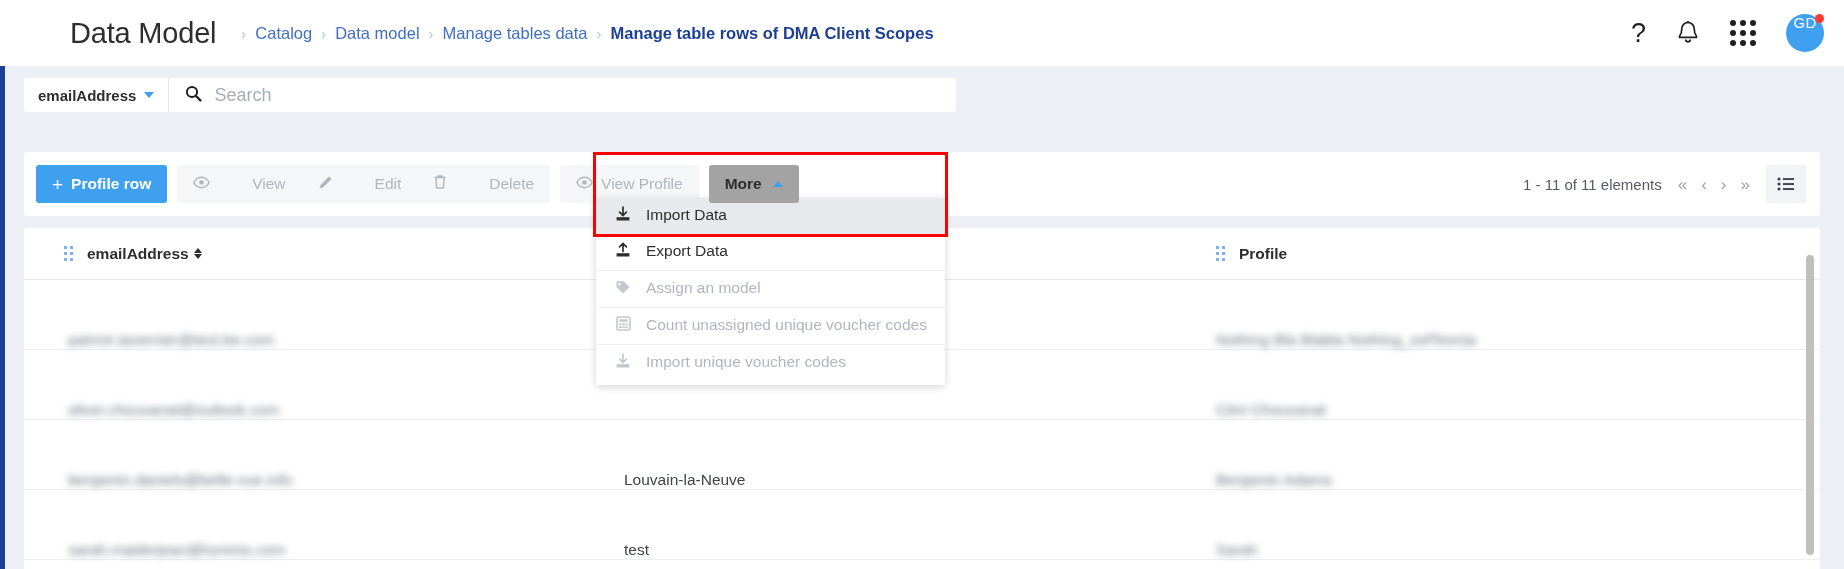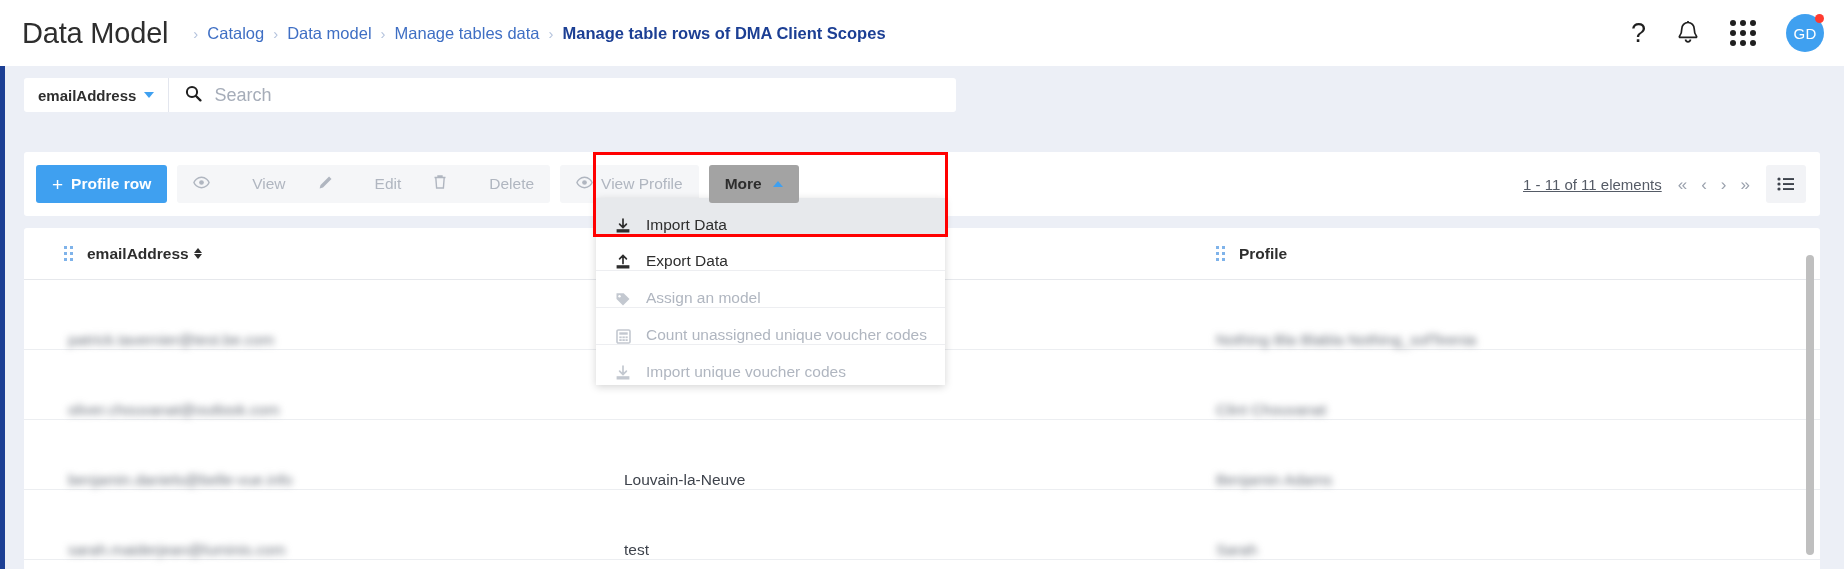--- a/index.html
+++ b/index.html
@@ -22,21 +22,21 @@
     left: 0; top: 66px;
     width: 5px; height: 503px;
     background: #1c3f94;
   }
 
   
   .header {
     position: absolute; left: 0; top: 0;
     width: 1844px; height: 66px;
     background: #ffffff;
-    display: flex; align-items: center;
+    display: flex; align-items: center; padding-left: 48px;
   }
   .app-title {
     margin-left: 22px;
     font-size: 29px;
     color: #2e2e2e;
     font-weight: 400;
     letter-spacing: -0.2px;
   }
   .breadcrumb {
     display: flex; align-items: center;
@@ -54,21 +54,21 @@
     display: flex; align-items: center; gap: 30px;
   }
   .hicon { cursor: pointer; display: flex; align-items: center; justify-content: center; }
   .help-icon { font-size: 27px; color: #1f1f1f; font-weight: 400; line-height: 1; }
   .grid-icon { display: grid; grid-template-columns: repeat(3, 6px); grid-gap: 4px; }
   .grid-icon i { width: 6px; height: 6px; background: #1f1f1f; border-radius: 50%; display: block; }
   .avatar {
     position: relative;
     width: 38px; height: 38px; border-radius: 50%;
     background: #3fa0f0; color: #ffffff;
-    display: flex; align-items: center; justify-content: center;
+    display: flex; justify-content: center;
     font-size: 15px; letter-spacing: 0.3px;
     cursor: pointer;
   }
   .avatar .dot {
     position: absolute; top: 0px; right: 0px;
     width: 9px; height: 9px; border-radius: 50%;
     background: #ff3b30;
   }
 
   
@@ -134,21 +134,21 @@
     border-right: 5px solid transparent;
     border-bottom: 6px solid #3fa0f0;
     margin-left: 3px;
   }
 
   
   .pager {
     position: absolute; right: 14px; top: 13px;
     display: flex; align-items: center; gap: 16px; height: 38px;
   }
-  .pager-text { font-size: 15px; color: #555b66; text-decoration: underline; }
+  .pager-text { font-size: 15px; color: #555b66; }
   .pager-arrows { display: flex; align-items: center; gap: 14px; }
   .pg-arrow { font-size: 17px; color: #9aa1ad; cursor: pointer; line-height: 1; }
   .list-btn {
     width: 40px; height: 38px; border-radius: 3px; background: #f2f3f6;
     display: flex; align-items: center; justify-content: center; cursor: pointer;
   }
 
   
   .table-card {
     position: absolute; left: 24px; top: 228px;
@@ -205,21 +205,21 @@
   .dropdown {
     position: absolute;
     left: 596px; top: 198px;
     width: 349px;
     background: #ffffff;
     box-shadow: 0 2px 8px rgba(0,0,0,0.17);
     z-index: 30;
     padding-bottom: 4px;
   }
   .menu-item {
-    height: 36px; display: flex; align-items: flex-end; gap: 14px;
+    height: 36px; display: flex; align-items: flex-start; gap: 14px;
     padding: 8px 0 0 18px;
     font-size: 15.5px; color: #2e2e2e;
     cursor: pointer; white-space: nowrap;
   }
   .menu-item.active { background: #e7e9ec; }
   .menu-item.disabled { color: #b0b6c0; cursor: default; }
   .menu-sep { height: 1px; background: #edeef1; margin: 0; }
   .mi-icon { width: 18px; display: flex; align-items: center; justify-content: center; }
 
   

